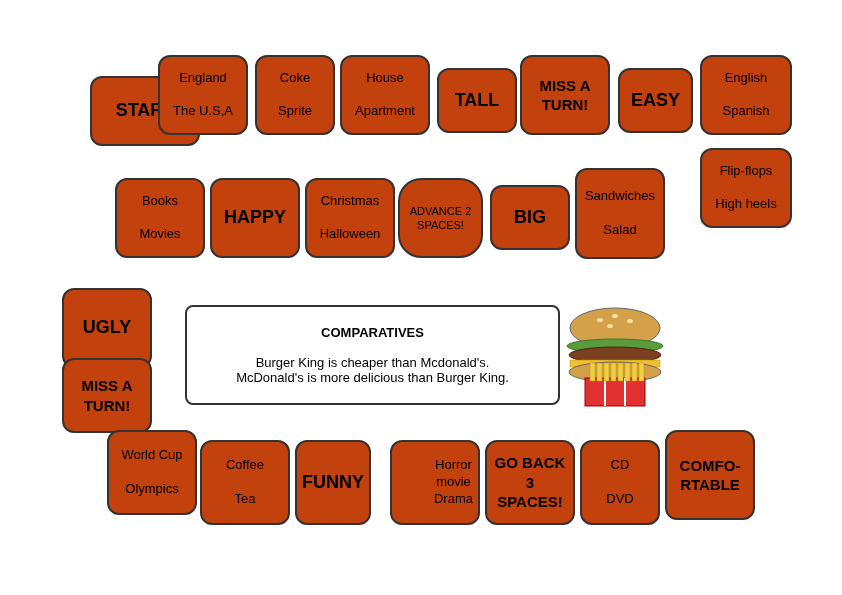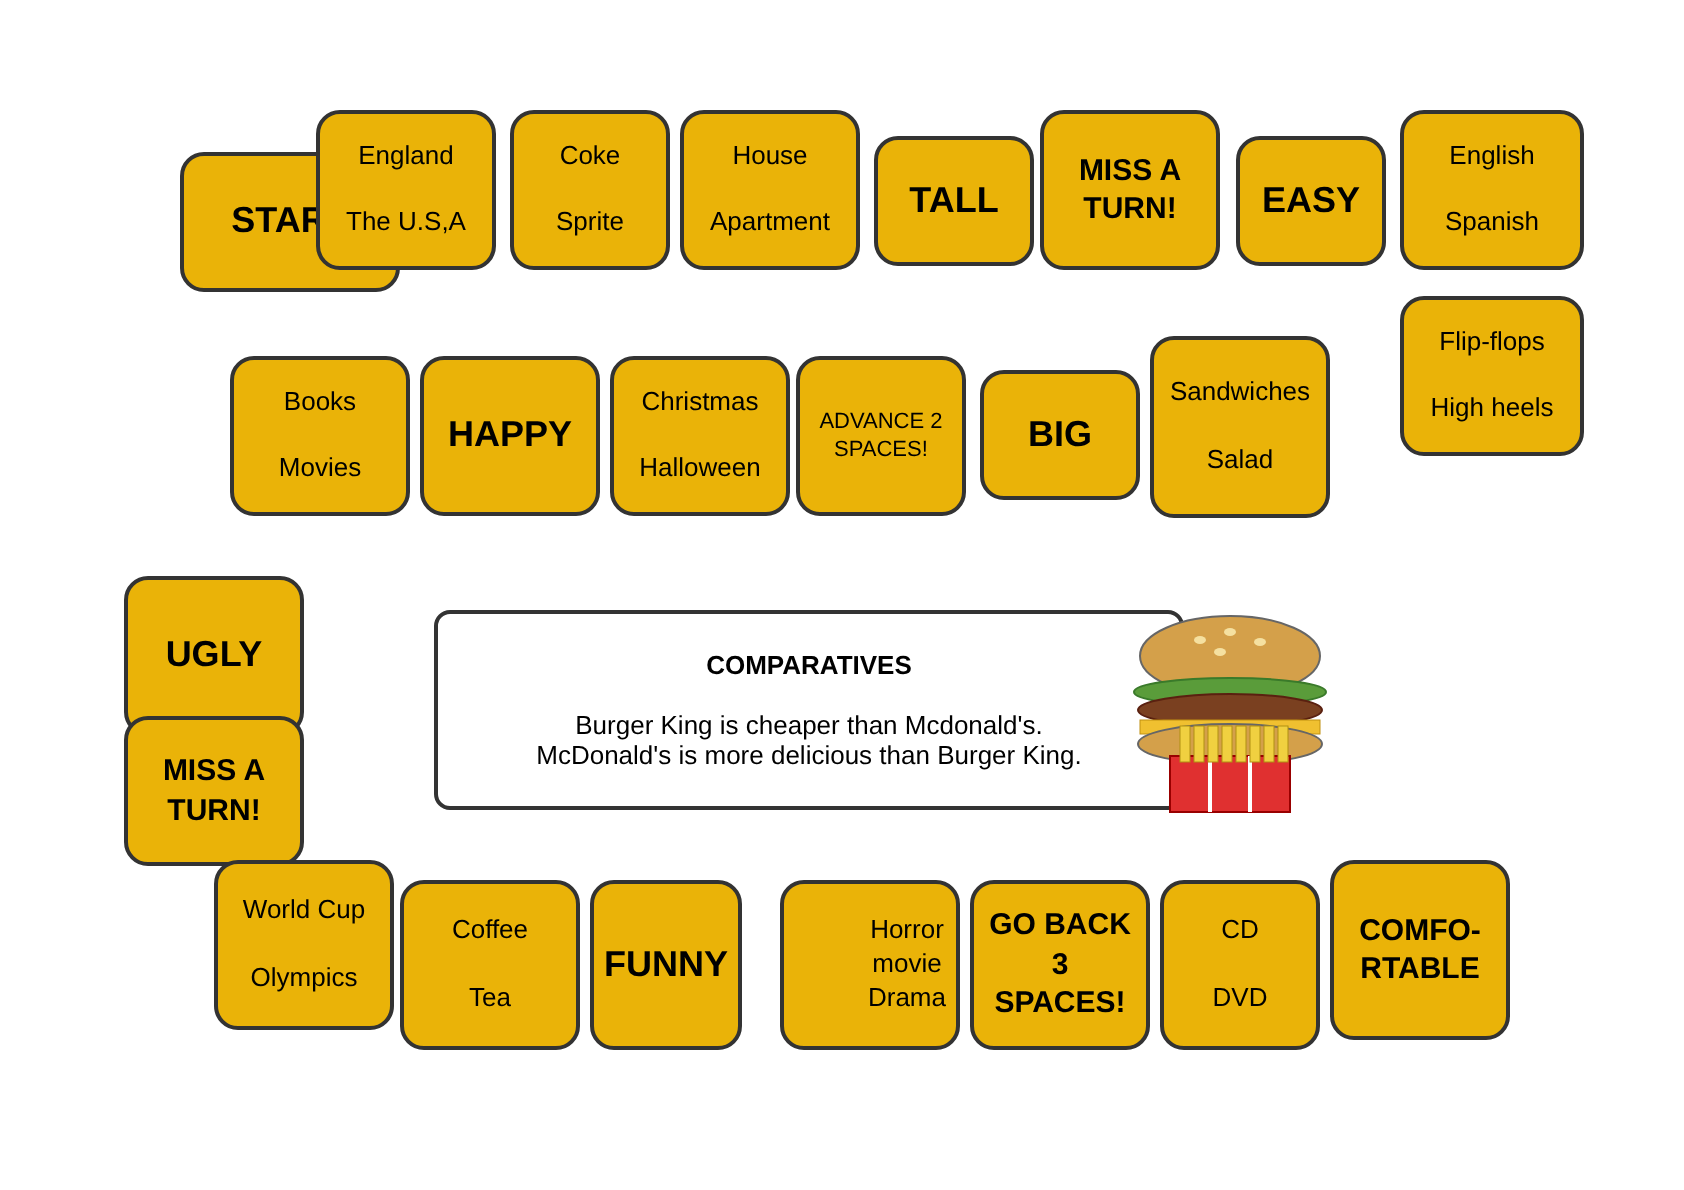--- a/index.html
+++ b/index.html
@@ -18,21 +18,21 @@
     }
     .cell {
       position: absolute;
       border: 2px solid #333;
       border-radius: 12px;
       display: flex;
       flex-direction: column;
       align-items: center;
       justify-content: center;
       text-align: center;
-      background: #eab308;
+      background: #c2410c;
       font-size: 13px;
       line-height: 1.3;
     }
     .cell.large-text {
       font-size: 18px;
       font-weight: bold;
     }
     .cell.medium-text {
       font-size: 15px;
       font-weight: bold;
@@ -45,40 +45,39 @@
       border: 2px solid #333;
       border-radius: 8px;
       display: flex;
       flex-direction: column;
       align-items: center;
       justify-content: center;
       text-align: center;
       background: #fff;
       font-size: 13px;
       padding: 26px;
-      margin-left: 32px;
     }
   </style>
 </head>
 <body>
 
 <div class="board">
 <div class="cell large-text" style="left: 62px; top: 76px; width: 110px; height: 70px; margin-left: 28px;">START</div>
     <div class="cell " style="left: 158px; top: 55px; width: 90px; height: 80px;">England<br><br>The U.S,A</div>
     <div class="cell " style="left: 255px; top: 55px; width: 80px; height: 80px;">Coke<br><br>Sprite</div>
     <div class="cell " style="left: 340px; top: 55px; width: 90px; height: 80px;">House<br><br>Apartment</div>
     <div class="cell large-text" style="left: 437px; top: 68px; width: 80px; height: 65px;">TALL</div>
     <div class="cell medium-text" style="left: 520px; top: 55px; width: 90px; height: 80px;">MISS A<br>TURN!</div>
     <div class="cell large-text" style="left: 618px; top: 68px; width: 75px; height: 65px;">EASY</div>
     <div class="cell " style="left: 700px; top: 55px; width: 92px; height: 80px;">English<br><br>Spanish</div>
     <div class="cell " style="left: 700px; top: 148px; width: 92px; height: 80px;">Flip-flops<br><br>High heels</div>
     <div class="cell " style="left: 115px; top: 178px; width: 90px; height: 80px;">Books<br><br>Movies</div>
     <div class="cell large-text" style="left: 210px; top: 178px; width: 90px; height: 80px;">HAPPY</div>
     <div class="cell " style="left: 305px; top: 178px; width: 90px; height: 80px;">Christmas<br><br>Halloween</div>
-    <div class="cell small-text" style="left: 398px; top: 178px; width: 85px; height: 80px;">ADVANCE 2<br>SPACES!</div>
+    <div class="cell small-text" style="left: 398px; top: 178px; width: 85px; height: 80px; border-radius: 23px;">ADVANCE 2<br>SPACES!</div>
     <div class="cell large-text" style="left: 490px; top: 185px; width: 80px; height: 65px;">BIG</div>
     <div class="cell " style="left: 575px; top: 168px; width: 90px; height: 91px; text-align: center;">Sandwiches<br><br>Salad</div>
     <div class="cell large-text" style="left: 62px; top: 288px; width: 90px; height: 80px;">UGLY</div>
     <div class="cell medium-text" style="left: 62px; top: 358px; width: 90px; height: 75px;">MISS A<br>TURN!</div>
     <div class="cell " style="left: 107px; top: 430px; width: 90px; height: 85px;">World Cup<br><br>Olympics</div>
     <div class="cell " style="left: 200px; top: 440px; width: 90px; height: 85px;">Coffee<br><br>Tea</div>
     <div class="cell large-text" style="left: 295px; top: 440px; width: 76px; height: 85px;">FUNNY</div>
     <div class="cell " style="left: 390px; top: 440px; width: 90px; height: 85px; padding-left: 37px;">Horror<br>movie<br>Drama</div>
     <div class="cell medium-text" style="left: 485px; top: 440px; width: 90px; height: 85px;">GO BACK<br>3<br>SPACES!</div>
     <div class="cell " style="left: 580px; top: 440px; width: 80px; height: 85px;">CD<br><br>DVD</div>

